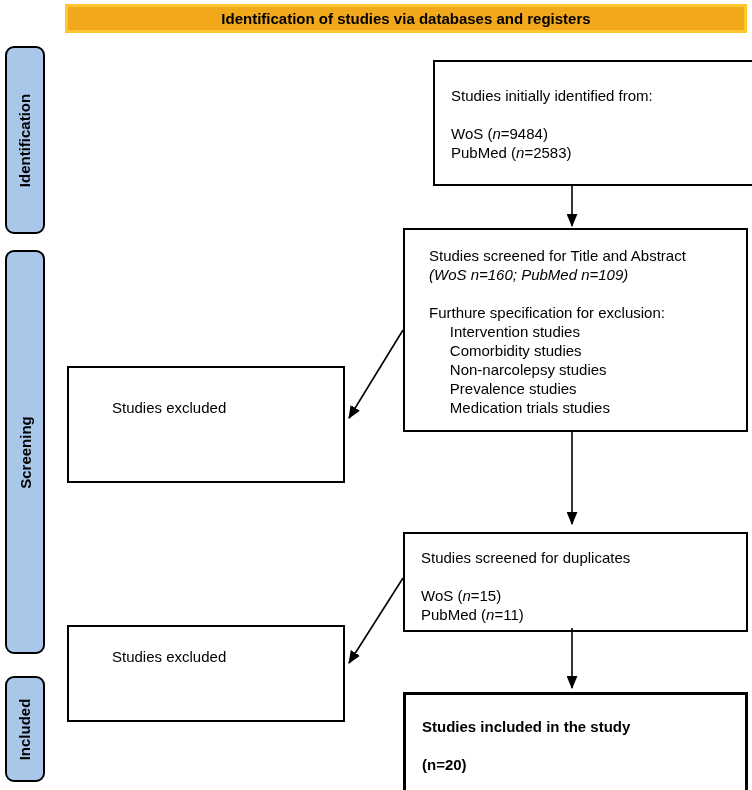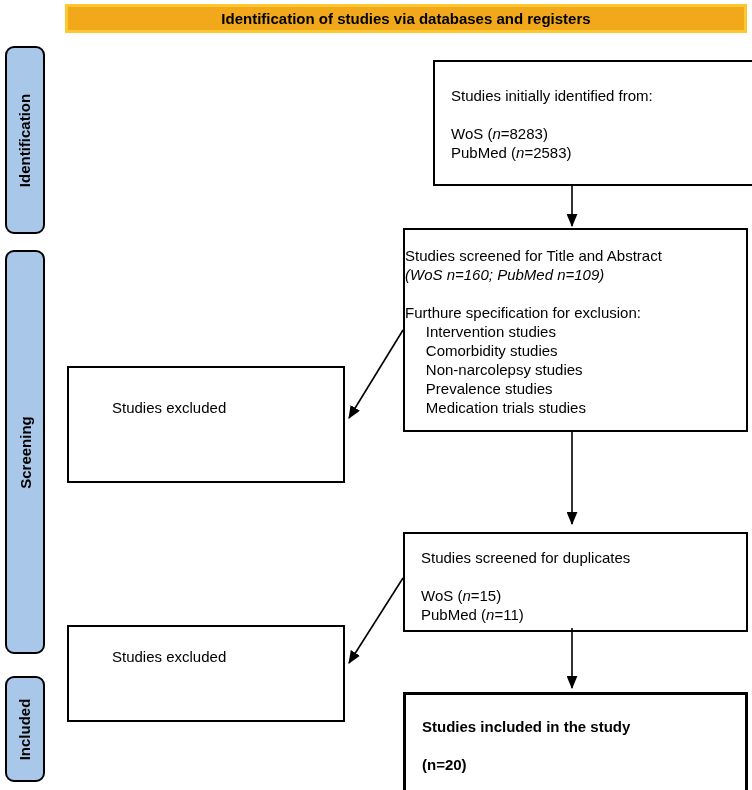--- a/index.html
+++ b/index.html
@@ -41,21 +41,21 @@
   
   .fbox{
     position:absolute;box-sizing:border-box;
     background:#fff;border:2px solid #000;
     font-size:15px;line-height:19px;
     white-space:pre-wrap;
   }
   .fbox .line{min-height:19px;}
   .it{font-style:italic;}
   .box-identified{left:403px;top:60px;width:345px;height:126px;padding:24px 12px 0 16px;margin-left:30px;}
-  .box-screened-ta{left:403px;top:228px;width:345px;height:204px;padding:16px 12px 0 0;}
+  .box-screened-ta{left:403px;top:228px;width:345px;height:204px;padding:16px 12px 0 24px;}
   .box-excluded-1{left:67px;top:366px;width:278px;height:117px;padding:30px 10px 0 43px;}
   .box-duplicates{left:403px;top:532px;width:345px;height:100px;padding:14px 12px 0 16px;}
   .box-excluded-2{left:67px;top:625px;width:278px;height:97px;padding:20px 10px 0 43px;}
   .box-included{left:403px;top:692px;width:345px;height:120px;padding:22px 12px 0 16px;border-width:3px;font-weight:bold;}
   
   .arrows{position:absolute;left:0;top:0;width:752px;height:790px;pointer-events:none;}
 </style>
 </head>
 <body>
 
@@ -68,21 +68,21 @@
   <div class="stage identification">
     <span>Identification</span>
   </div>
   <div class="stage screening">
     <span>Screening</span>
   </div>
   <div class="stage included">
     <span>Included</span>
   </div>
 
-  <div class="fbox box-identified"><div class="line"><span>Studies initially identified from:</span></div><div class="line">&nbsp;</div><div class="line"><span>WoS (</span><span class="it">n</span><span>=8283)</span></div><div class="line"><span>PubMed (</span><span class="it">n</span><span>=2583)</span></div></div>
+  <div class="fbox box-identified"><div class="line"><span>Studies initially identified from:</span></div><div class="line">&nbsp;</div><div class="line"><span>WoS (</span><span class="it">n</span><span>=9484)</span></div><div class="line"><span>PubMed (</span><span class="it">n</span><span>=2583)</span></div></div>
 
   <div class="fbox box-screened-ta"><div class="line"><span>Studies screened for Title and Abstract</span></div><div class="line"><span class="it">(WoS n=160; PubMed n=109)</span></div><div class="line">&nbsp;</div><div class="line"><span>Furthure specification for exclusion:</span></div><div class="line"><span>     Intervention studies</span></div><div class="line"><span>     Comorbidity studies</span></div><div class="line"><span>     Non-narcolepsy studies</span></div><div class="line"><span>     Prevalence studies</span></div><div class="line"><span>     Medication trials studies</span></div></div>
 
   <div class="fbox box-excluded-1"><div class="line"><span>Studies excluded</span></div><div class="line">&nbsp;</div></div>
 
   <div class="fbox box-duplicates"><div class="line"><span>Studies screened for duplicates</span></div><div class="line">&nbsp;</div><div class="line"><span>WoS (</span><span class="it">n</span><span>=15)</span></div><div class="line"><span>PubMed (</span><span class="it">n</span><span>=11)</span></div></div>
 
   <div class="fbox box-excluded-2"><div class="line"><span>Studies excluded</span></div><div class="line">&nbsp;</div></div>
 
   <div class="fbox box-included"><div class="line"><span>Studies included in the study</span></div><div class="line">&nbsp;</div><div class="line"><span>(n=20)</span></div></div>

